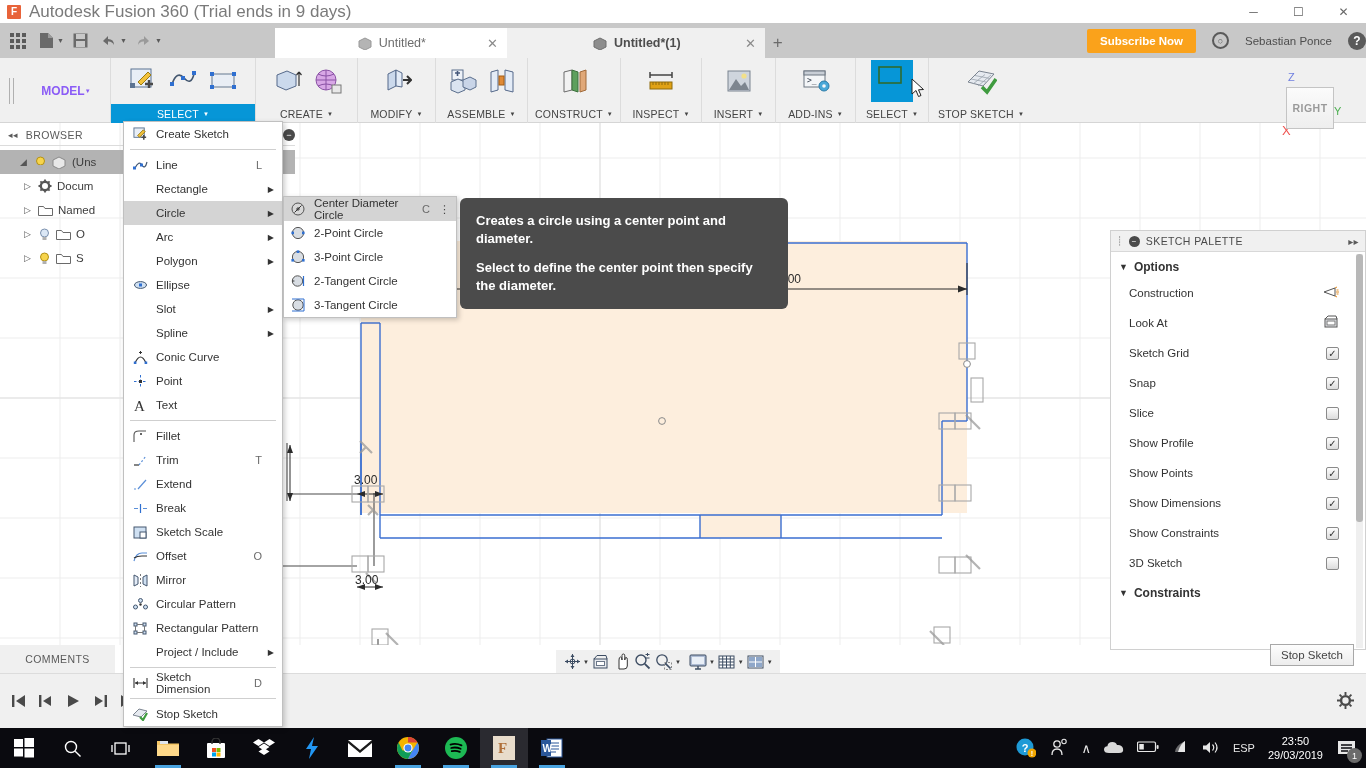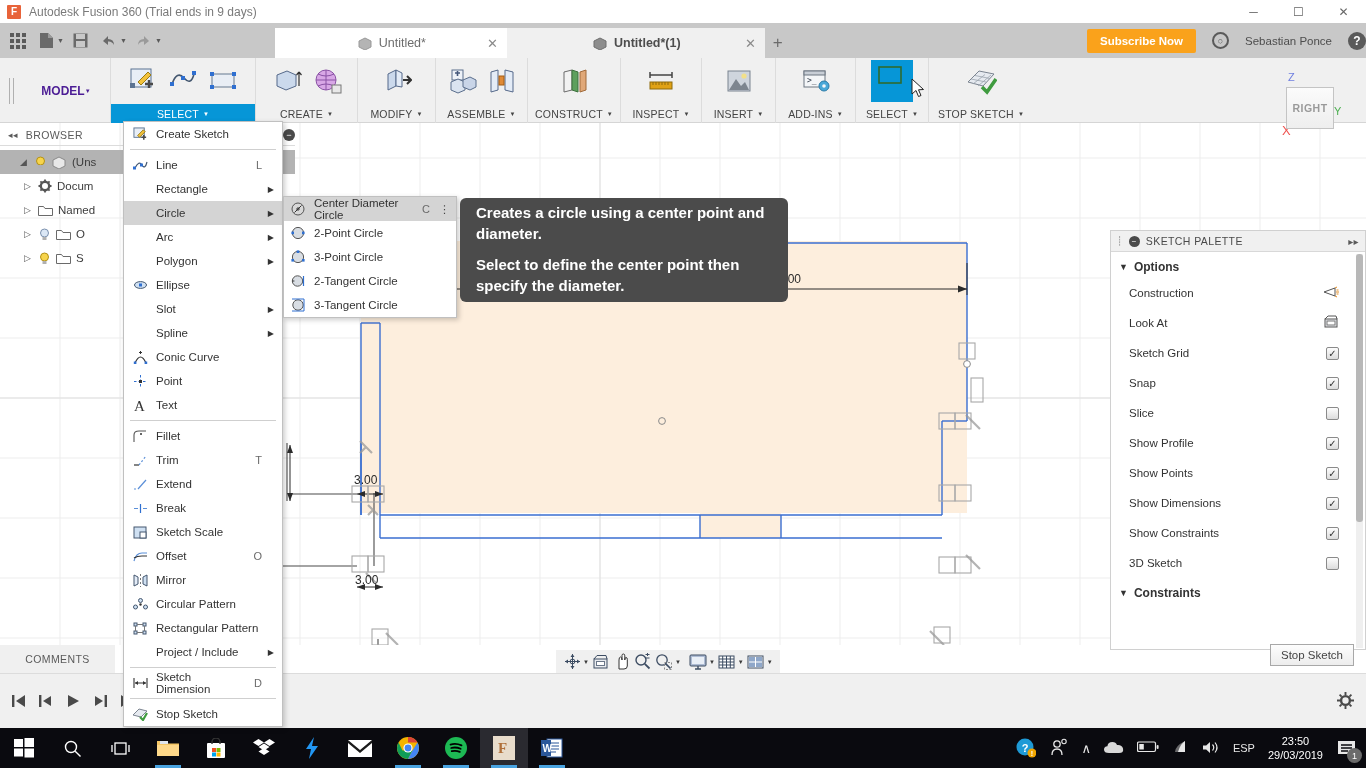--- a/index.html
+++ b/index.html
@@ -14,21 +14,21 @@
   
   .titlebar {
     position: absolute; top: 0; left: 0; width: 1366px; height: 23px;
     background: #ffffff; display: flex; align-items: center;
   }
   .tb-logo {
     width: 14px; height: 14px; margin-left: 7px; margin-right: 8px;
     background: #e8633a; color:#fff; font-size: 10px; font-weight: bold;
     display:flex; align-items:center; justify-content:center; border-radius:1px;
   }
-  .tb-title { font-size: 12px; color: #7a7a7a; text-align: right; }
+  .tb-title { font-size: 17px; color: #7a7a7a; text-align: right; }
   .tb-winbtns { position:absolute; right:0; top:0; height:23px; display:flex; }
   .tb-winbtn { width:45px; height:23px; display:flex; align-items:center; justify-content:center;
     color:#666; font-size:12px; }
 
   
   .qatbar {
     position:absolute; top:23px; left:0; width:1366px; height:35px;
     background:#c8c8c8; display:flex; align-items:center;
   }
   .qa-icons { display:flex; align-items:center; height:35px; padding-left:4px; }
@@ -64,21 +64,21 @@
   
   .ribbon {
     position:absolute; top:58px; left:0; width:1366px; height:65px;
     background:#f0f0f0; display:flex; align-items:flex-start;
     border-bottom:1px solid #d5d5d5;
   }
   .ribbon-grip { width:22px; height:65px; display:flex; align-items:center; justify-content:center; }
   .ribbon-grip span { width:1px; height:26px; background:#b0b0b0; margin:0 1.5px; }
   .ribbon-model {
     width:88px; height:65px; display:flex; align-items:center; justify-content:center; 
-    font-size:12px; color:#4c1d95; font-weight:bold;
+    font-size:12px; color:#8b5cf6; font-weight:bold;
   }
   .rb-group { height:65px; display:flex; flex-direction:column; align-items:center;
     border-left:1px solid #dcdcdc; position:relative; }
   .rb-icons { display:flex; align-items:center; justify-content:center; gap:4px; height:46px; padding:0 6px; }
   .rb-label { height:19px; width:100%; display:flex; align-items:center; justify-content:center;
     gap:4px; font-size:10.5px; color:#444; letter-spacing:.2px; }
   .rb-group.active .rb-label { background:#0696d7; color:#fff; }
   .rb-caret { font-size:6px; }
   .rb-icon { width:36px; height:36px; display:flex; align-items:center; justify-content:center; }
   .rb-icon.sel { background:#0696d7; }
@@ -159,22 +159,22 @@
   .mi .marrow { position:absolute; right:8px; font-size:8px; color:#333; }
   .mi .micon { width:16px; height:16px; display:flex; align-items:center; justify-content:center; }
   .msep { height:1px; background:#cfcfcf; margin:3px 6px; }
 
   #circle-menu { left:283px; top:196px; width:174px; }
   #circle-menu .mi { height:24px; padding-left:6px; }
   .mdots { position:absolute; right:6px; font-size:11px; color:#444; letter-spacing:0px; }
 
   .tooltip {
     position:absolute; left:460px; top:198px; width:328px;
-    background:#4b4b4b; color:#fff; border-radius:6px; padding:5px 16px;
-    font-size:15px; font-weight:bold; line-height:1.38; z-index:50;
+    background:#4b4b4b; color:#fff; border-radius:6px; padding:14px 16px;
+    font-size:13px; font-weight:bold; line-height:1.38; z-index:50;
   }
   .tooltip p + p { margin-top:11px; }
 
   
   .viewbar { position:absolute; left:556px; top:650px; height:23px; background:#f0f0f0;
     display:flex; align-items:center; gap:3px; padding:0 7px; z-index:20; }
   .vb-item { display:flex; align-items:center; gap:2px; }
   .vb-ic { width:18px; height:18px; display:flex; align-items:center; justify-content:center; color:#3d4d63;}
   .vb-caret { font-size:6px; color:#3a3a3a; }
 

